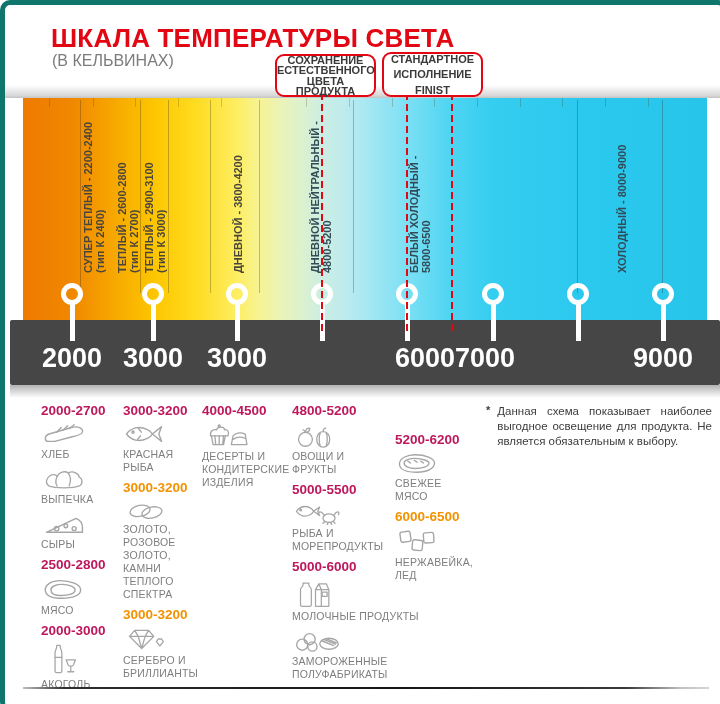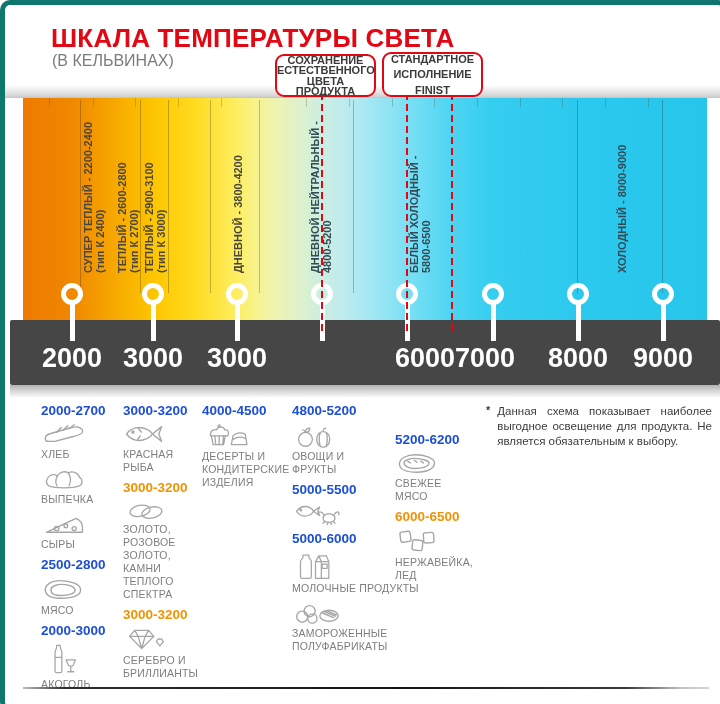--- a/index.html
+++ b/index.html
@@ -37,21 +37,21 @@
   .stem{position:absolute;top:296px;width:5px;height:40px;background:#fff;z-index:5;}
   .axisbar{position:absolute;left:5px;top:315px;width:710px;height:65px;background:#464646;border-radius:2px;z-index:1;}
   .axisbar::after{content:"";position:absolute;left:0;right:0;top:65px;height:13px;
     background:linear-gradient(180deg,rgba(0,0,0,.30),rgba(0,0,0,0));}
   .axis-num{position:absolute;top:338px;width:96px;margin-left:-48px;text-align:center;
             font-size:27px;font-weight:bold;color:#ffffff;z-index:4;}
   
   .col{position:absolute;top:396px;}
   #col-1{left:36px;width:80px;} #col-2{left:118px;width:86px;} #col-3{left:197px;width:96px;}
   #col-4{left:287px;width:112px;} #col-5{left:390px;width:92px;margin-top:29px;}
-  .range{font-size:13.5px;font-weight:bold;color:#1d4ed8;margin:2px 0 4px;}
+  .range{font-size:13.5px;font-weight:bold;color:#be185d;margin:2px 0 4px;}
   .range.orange{color:#f39200;}
   .item{margin-bottom:6px;}
   .item svg{display:block;stroke:#a6a6a6;fill:none;stroke-width:1.5;stroke-linecap:round;stroke-linejoin:round;margin-bottom:2px;}
   .label{font-size:10.5px;color:#7e7e7e;line-height:13px;white-space:pre-line;letter-spacing:.2px;}
   .label.oneline{white-space:nowrap;}
   
   .note{position:absolute;left:481px;top:399px;width:226px;display:flex;z-index:2;}
   .note .star{font-size:11px;font-weight:bold;color:#3c3c3c;margin-right:7px;}
   .note .txt{font-size:11.5px;color:#3c3c3c;line-height:15px;text-align:justify;}
   
@@ -136,21 +136,20 @@
   <div class="stem" style="left:485.5px"></div>
   <div class="stem" style="left:570.5px"></div>
   <div class="stem" style="left:655.5px"></div>
 
   <div class="axisbar"></div>
   <div class="axis-num" style="left:67px">2000</div>
   <div class="axis-num" style="left:148px">3000</div>
   <div class="axis-num" style="left:232px">3000</div>
   <div class="axis-num" style="left:420px">6000</div>
   <div class="axis-num" style="left:480px">7000</div>
-  <div class="axis-num" style="left:573px">8000</div>
   <div class="axis-num" style="left:658px">9000</div>
 
   <div class="note">
     <span class="star">*</span>
     <span class="txt">Данная схема показывает наиболее выгодное освещение для продукта. Не является обязательным к выбору.</span>
   </div>
 
   <div class="col" id="col-1">
     <div class="range">2000-2700</div>
     <div class="item">
@@ -256,20 +255,22 @@
 ФРУКТЫ</div>
     </div>
     <div class="range">5000-5500</div>
     <div class="item">
       <svg width="50" height="24" viewBox="0 0 52 28">
           <path d="M2 12 C6 7 12 5 18 8 C20 9 21 10 22 12 C21 14 20 15 18 16 C12 19 6 17 2 12 Z M22 12 L29 7 L27 12 L29 17 Z"></path>
           <circle cx="7" cy="10.5" r="1"></circle>
           <ellipse cx="40" cy="20" rx="7" ry="5"></ellipse>
           <path d="M34 16 C31 11 27 12 27 16 M46 16 C49 11 53 12 51 16 M35 24 l-2 2 M39 25 l-1 2.5 M42 25 l1 2.5 M45 24 l2 2"></path>
         </svg>
+      <div class="label">РЫБА И
+МОРЕПРОДУКТЫ</div>
     </div>
     <div class="range">5000-6000</div>
     <div class="item">
       <svg width="42" height="30" viewBox="0 0 42 36">
           <path d="M6 14 C6 11 9 11 9 8 V6 h7 V8 C16 11 19 11 19 14 V32 a2 2 0 0 1 -2 2 H8 a2 2 0 0 1 -2 -2 Z M9 6 h7"></path>
           <path d="M24 34 V14 L28 7 H37 L40 14 V34 Z M24 14 H40 M28 7 l3 7 M31 14 v20"></path>
           <rect x="32" y="17" width="6" height="5"></rect>
         </svg>
       <div class="label oneline">МОЛОЧНЫЕ ПРОДУКТЫ</div>
     </div>

